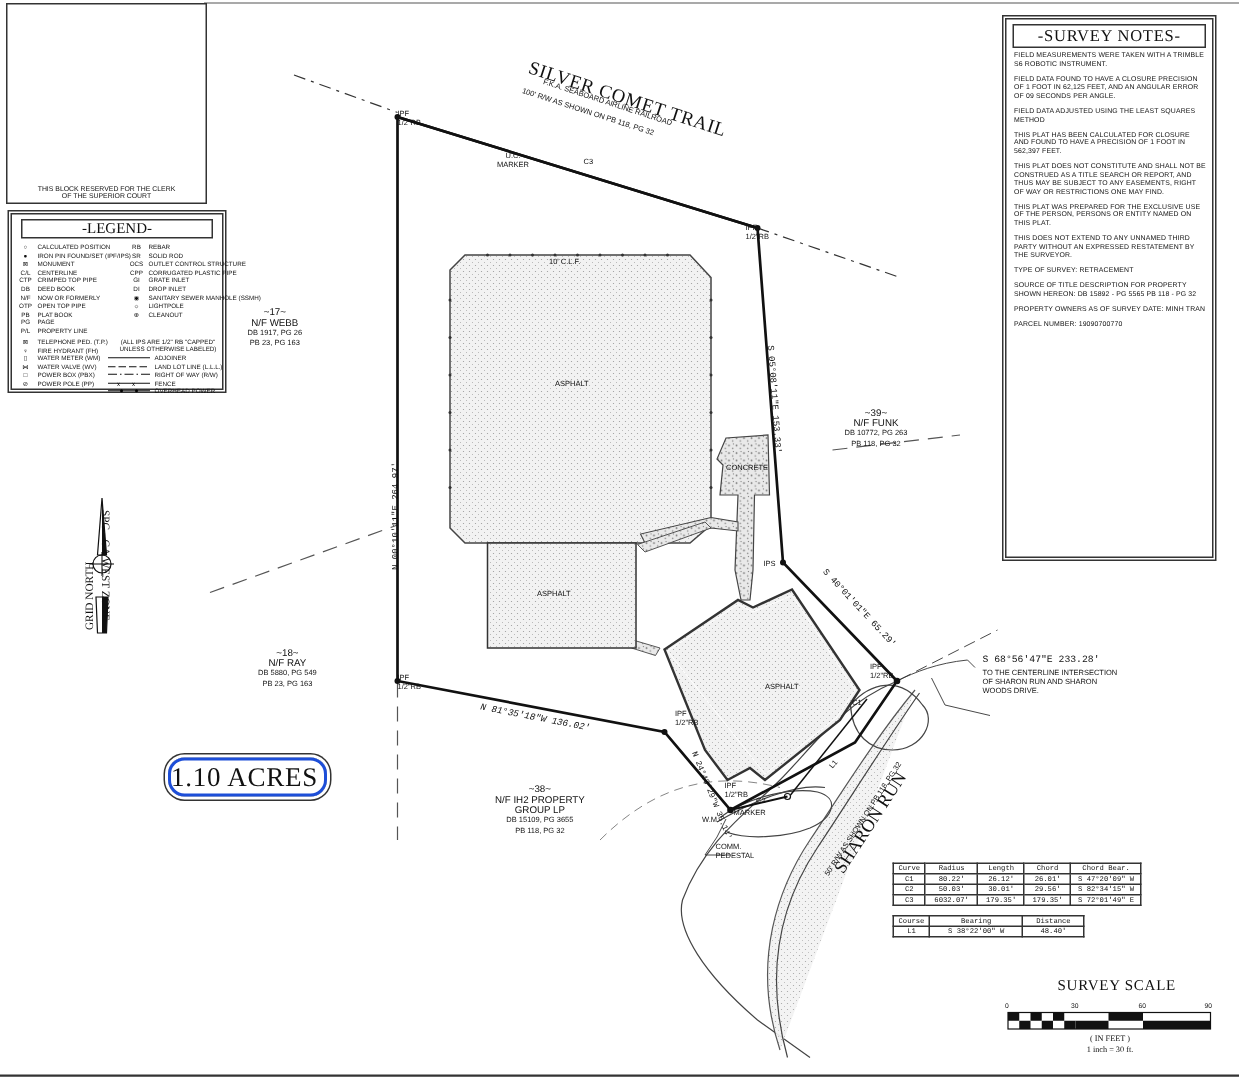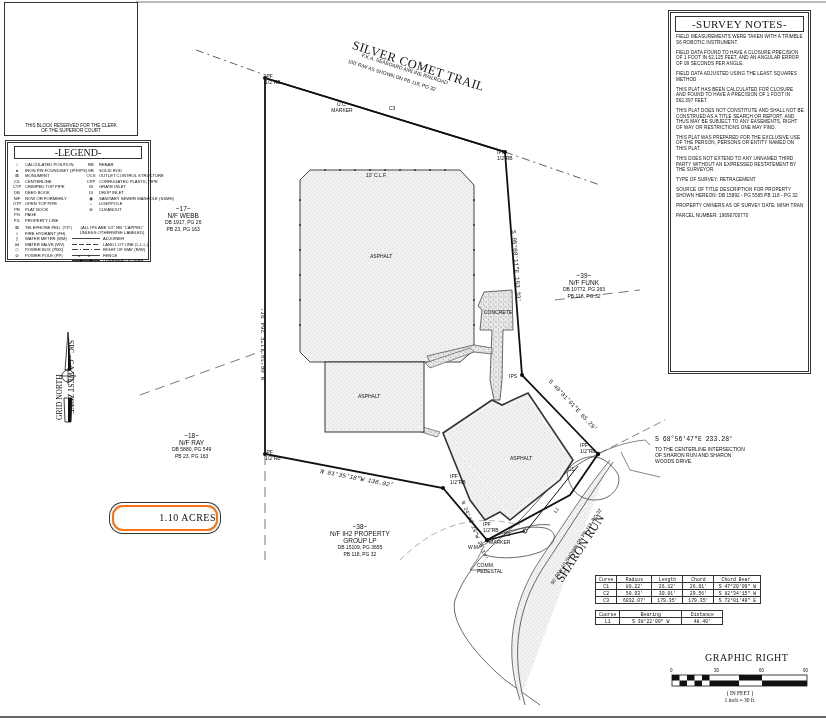--- a/index.html
+++ b/index.html
@@ -16,21 +16,21 @@
   .lg-col{position:absolute;}
   .lg-item{display:flex;gap:3px;white-space:nowrap;font-size:4.2px;line-height:5.6px;}
   .lg-sym{width:10px;text-align:center;display:inline-block;}
   .clerk{left:4px;top:2px;width:132px;height:132px;border:1.5px solid #333;}
   .clerk span{position:absolute;bottom:2px;left:0;right:0;text-align:center;font-size:4.6px;line-height:5px;text-transform:uppercase;}
   table.sv{position:absolute;border-collapse:collapse;font-family:"Liberation Mono",monospace;font-size:4.8px;}
   table.sv td, table.sv th{border:1px solid #333;padding:0 3px;height:6px;text-align:center;font-weight:normal;white-space:nowrap;}
   .lbl{position:absolute;font-size:5px;line-height:6px;text-align:center;white-space:nowrap;text-transform:uppercase;}
   .own{font-size:6.5px;line-height:7px;}
   .own small{font-size:5px;display:block;}
-  .acres{position:absolute;left:112px;top:505px;width:102px;height:22px;border:2px solid #f97316;border-radius:11px;box-shadow:0 0 0 2px #fff,0 0 0 3px #333;font-family:"Liberation Serif",serif;font-size:10px;text-align:right;line-height:22px;letter-spacing:.5px;}
+  .acres{position:absolute;left:112px;top:505px;width:102px;height:22px;border:2px solid #1d4ed8;border-radius:11px;box-shadow:0 0 0 2px #fff,0 0 0 3px #333;font-family:"Liberation Serif",serif;font-size:18px;text-align:left;line-height:22px;letter-spacing:.5px;}
   .scale-title{position:absolute;left:705px;top:652px;font-family:"Liberation Serif",serif;font-size:10px;letter-spacing:.5px;}
   .scale-sub{position:absolute;left:690px;top:690px;width:100px;text-align:center;font-family:"Liberation Serif",serif;font-size:5.5px;line-height:7px;}
   .rot{position:absolute;white-space:nowrap;transform-origin:0 0;}
 </style>
 </head>
 <body>
 
 <svg id="plat" viewBox="0 0 826 720" xmlns="http://www.w3.org/2000/svg">
   <defs>
     <pattern id="stip" width="4" height="4" patternUnits="userSpaceOnUse">
@@ -409,18 +409,18 @@
         <th style="width:34px">Distance</th>
       </tr>
   <tr>
         <td>L1</td>
         <td>S 38°22'00" W</td>
         <td>48.40'</td>
       </tr>
 </tbody>
   </table>
 
-<div class="scale-title">GRAPHIC RIGHT</div>
+<div class="scale-title">SURVEY SCALE</div>
 <div class="lbl" style="left:670px;top:668px;font-size:4.5px;">0</div>
 <div class="lbl" style="left:714px;top:668px;font-size:4.5px;">30</div>
 <div class="lbl" style="left:759px;top:668px;font-size:4.5px;">60</div>
 <div class="lbl" style="left:803px;top:668px;font-size:4.5px;">90</div>
 <div class="scale-sub"><span>( IN FEET )</span><br><span>1 inch = 30 ft.</span></div>
 
 </body></html>

